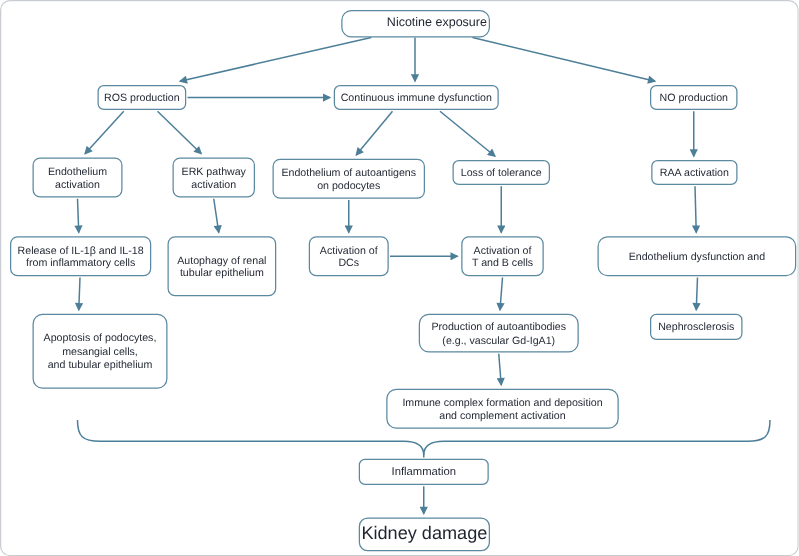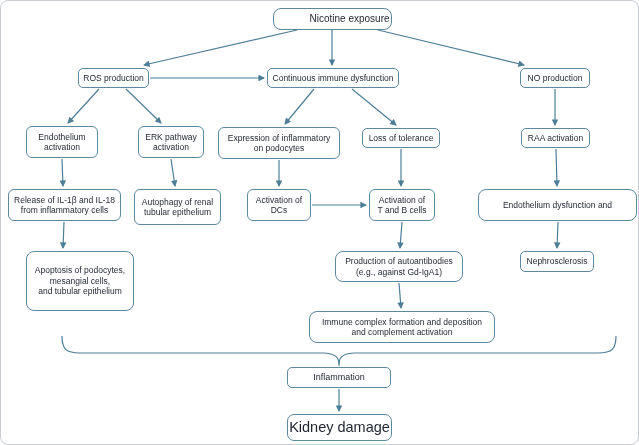--- a/index.html
+++ b/index.html
@@ -81,34 +81,34 @@
       </div>
       <div class="node" style="left: 25px; top: 125px; width: 72px; height: 32px; font-size: 8.5px; border-radius: 6px; border-color: rgb(91, 137, 160); color: rgb(31, 36, 48);">
         <div>Endothelium</div>
         <div>activation</div>
       </div>
       <div class="node" style="left: 137px; top: 125px; width: 66px; height: 32px; font-size: 8.5px; border-radius: 6px; border-color: rgb(91, 137, 160); color: rgb(31, 36, 48); justify-content: center;">
         <div>ERK pathway</div>
         <div>activation</div>
       </div>
       <div class="node" style="left: 217px; top: 126px; width: 122px; height: 32px; font-size: 8.5px; border-radius: 6px; border-color: rgb(91, 137, 160); color: rgb(31, 36, 48);">
-        <div>Expression of inflammatory</div>
+        <div>Endothelium of autoantigens</div>
         <div>on podocytes</div>
       </div>
       <div class="node" style="left: 361px; top: 127px; width: 78px; height: 20px; font-size: 8.5px; border-radius: 5px; border-color: rgb(91, 137, 160); color: rgb(31, 36, 48);">
         <div>Loss of tolerance</div>
       </div>
       <div class="node" style="left: 520px; top: 127px; width: 69px; height: 20px; font-size: 8.5px; border-radius: 5px; border-color: rgb(91, 137, 160); color: rgb(31, 36, 48);">
         <div>RAA activation</div>
       </div>
       <div class="node" style="left: 7px; top: 188px; width: 113px; height: 32px; font-size: 8.5px; border-radius: 6px; border-color: rgb(91, 137, 160); color: rgb(31, 36, 48);">
         <div>Release of IL-1β and IL-18</div>
         <div>from inflammatory cells</div>
       </div>
-      <div class="node" style="left: 133px; top: 188px; width: 87px; height: 36px; font-size: 8.5px; border-radius: 6px; border-color: rgb(91, 137, 160); color: rgb(31, 36, 48); text-align: center;">
+      <div class="node" style="left: 133px; top: 188px; width: 87px; height: 48px; font-size: 8.5px; border-radius: 6px; border-color: rgb(91, 137, 160); color: rgb(31, 36, 48); text-align: center;">
         <div>Autophagy of renal</div>
         <div>tubular epithelium</div>
       </div>
       <div class="node" style="left: 246px; top: 188px; width: 64px; height: 32px; font-size: 8.5px; border-radius: 6px; border-color: rgb(91, 137, 160); color: rgb(31, 36, 48);">
         <div>Activation of</div>
         <div>DCs</div>
       </div>
       <div class="node" style="left: 368px; top: 188px; width: 66px; height: 32px; font-size: 8.5px; border-radius: 6px; border-color: rgb(91, 137, 160); color: rgb(31, 36, 48);">
         <div>Activation of</div>
         <div>T and B cells</div>
@@ -116,21 +116,21 @@
       <div class="node" style="left: 477px; top: 188px; width: 159px; height: 32px; font-size: 8.5px; border-radius: 8px; border-color: rgb(91, 137, 160); color: rgb(31, 36, 48);">
         <div>Endothelium dysfunction and</div>
       </div>
       <div class="node" style="left: 25px; top: 250px; width: 108px; height: 60px; font-size: 8.5px; border-radius: 8px; border-color: rgb(91, 137, 160); color: rgb(31, 36, 48);">
         <div>Apoptosis of podocytes,</div>
         <div>mesangial cells,</div>
         <div>and tubular epithelium</div>
       </div>
       <div class="node" style="left: 334px; top: 250px; width: 128px; height: 31px; font-size: 8.5px; border-radius: 8px; border-color: rgb(91, 137, 160); color: rgb(31, 36, 48);">
         <div>Production of autoantibodies</div>
-        <div>(e.g., against Gd-IgA1)</div>
+        <div>(e.g., vascular Gd-IgA1)</div>
       </div>
       <div class="node" style="left: 519px; top: 250px; width: 74px; height: 21px; font-size: 8.5px; border-radius: 5px; border-color: rgb(91, 137, 160); color: rgb(31, 36, 48);">
         <div>Nephrosclerosis</div>
       </div>
       <div class="node" style="left: 308px; top: 310px; width: 186px; height: 32px; font-size: 8.5px; border-radius: 8px; border-color: rgb(91, 137, 160); color: rgb(31, 36, 48); text-align: right;">
         <div>Immune complex formation and deposition</div>
         <div>and complement activation</div>
       </div>
       <div class="node" style="left: 286px; top: 366px; width: 104px; height: 21px; font-size: 9px; border-radius: 5px; border-color: rgb(91, 137, 160); color: rgb(31, 36, 48); text-align: center;">
         <div>Inflammation</div>

